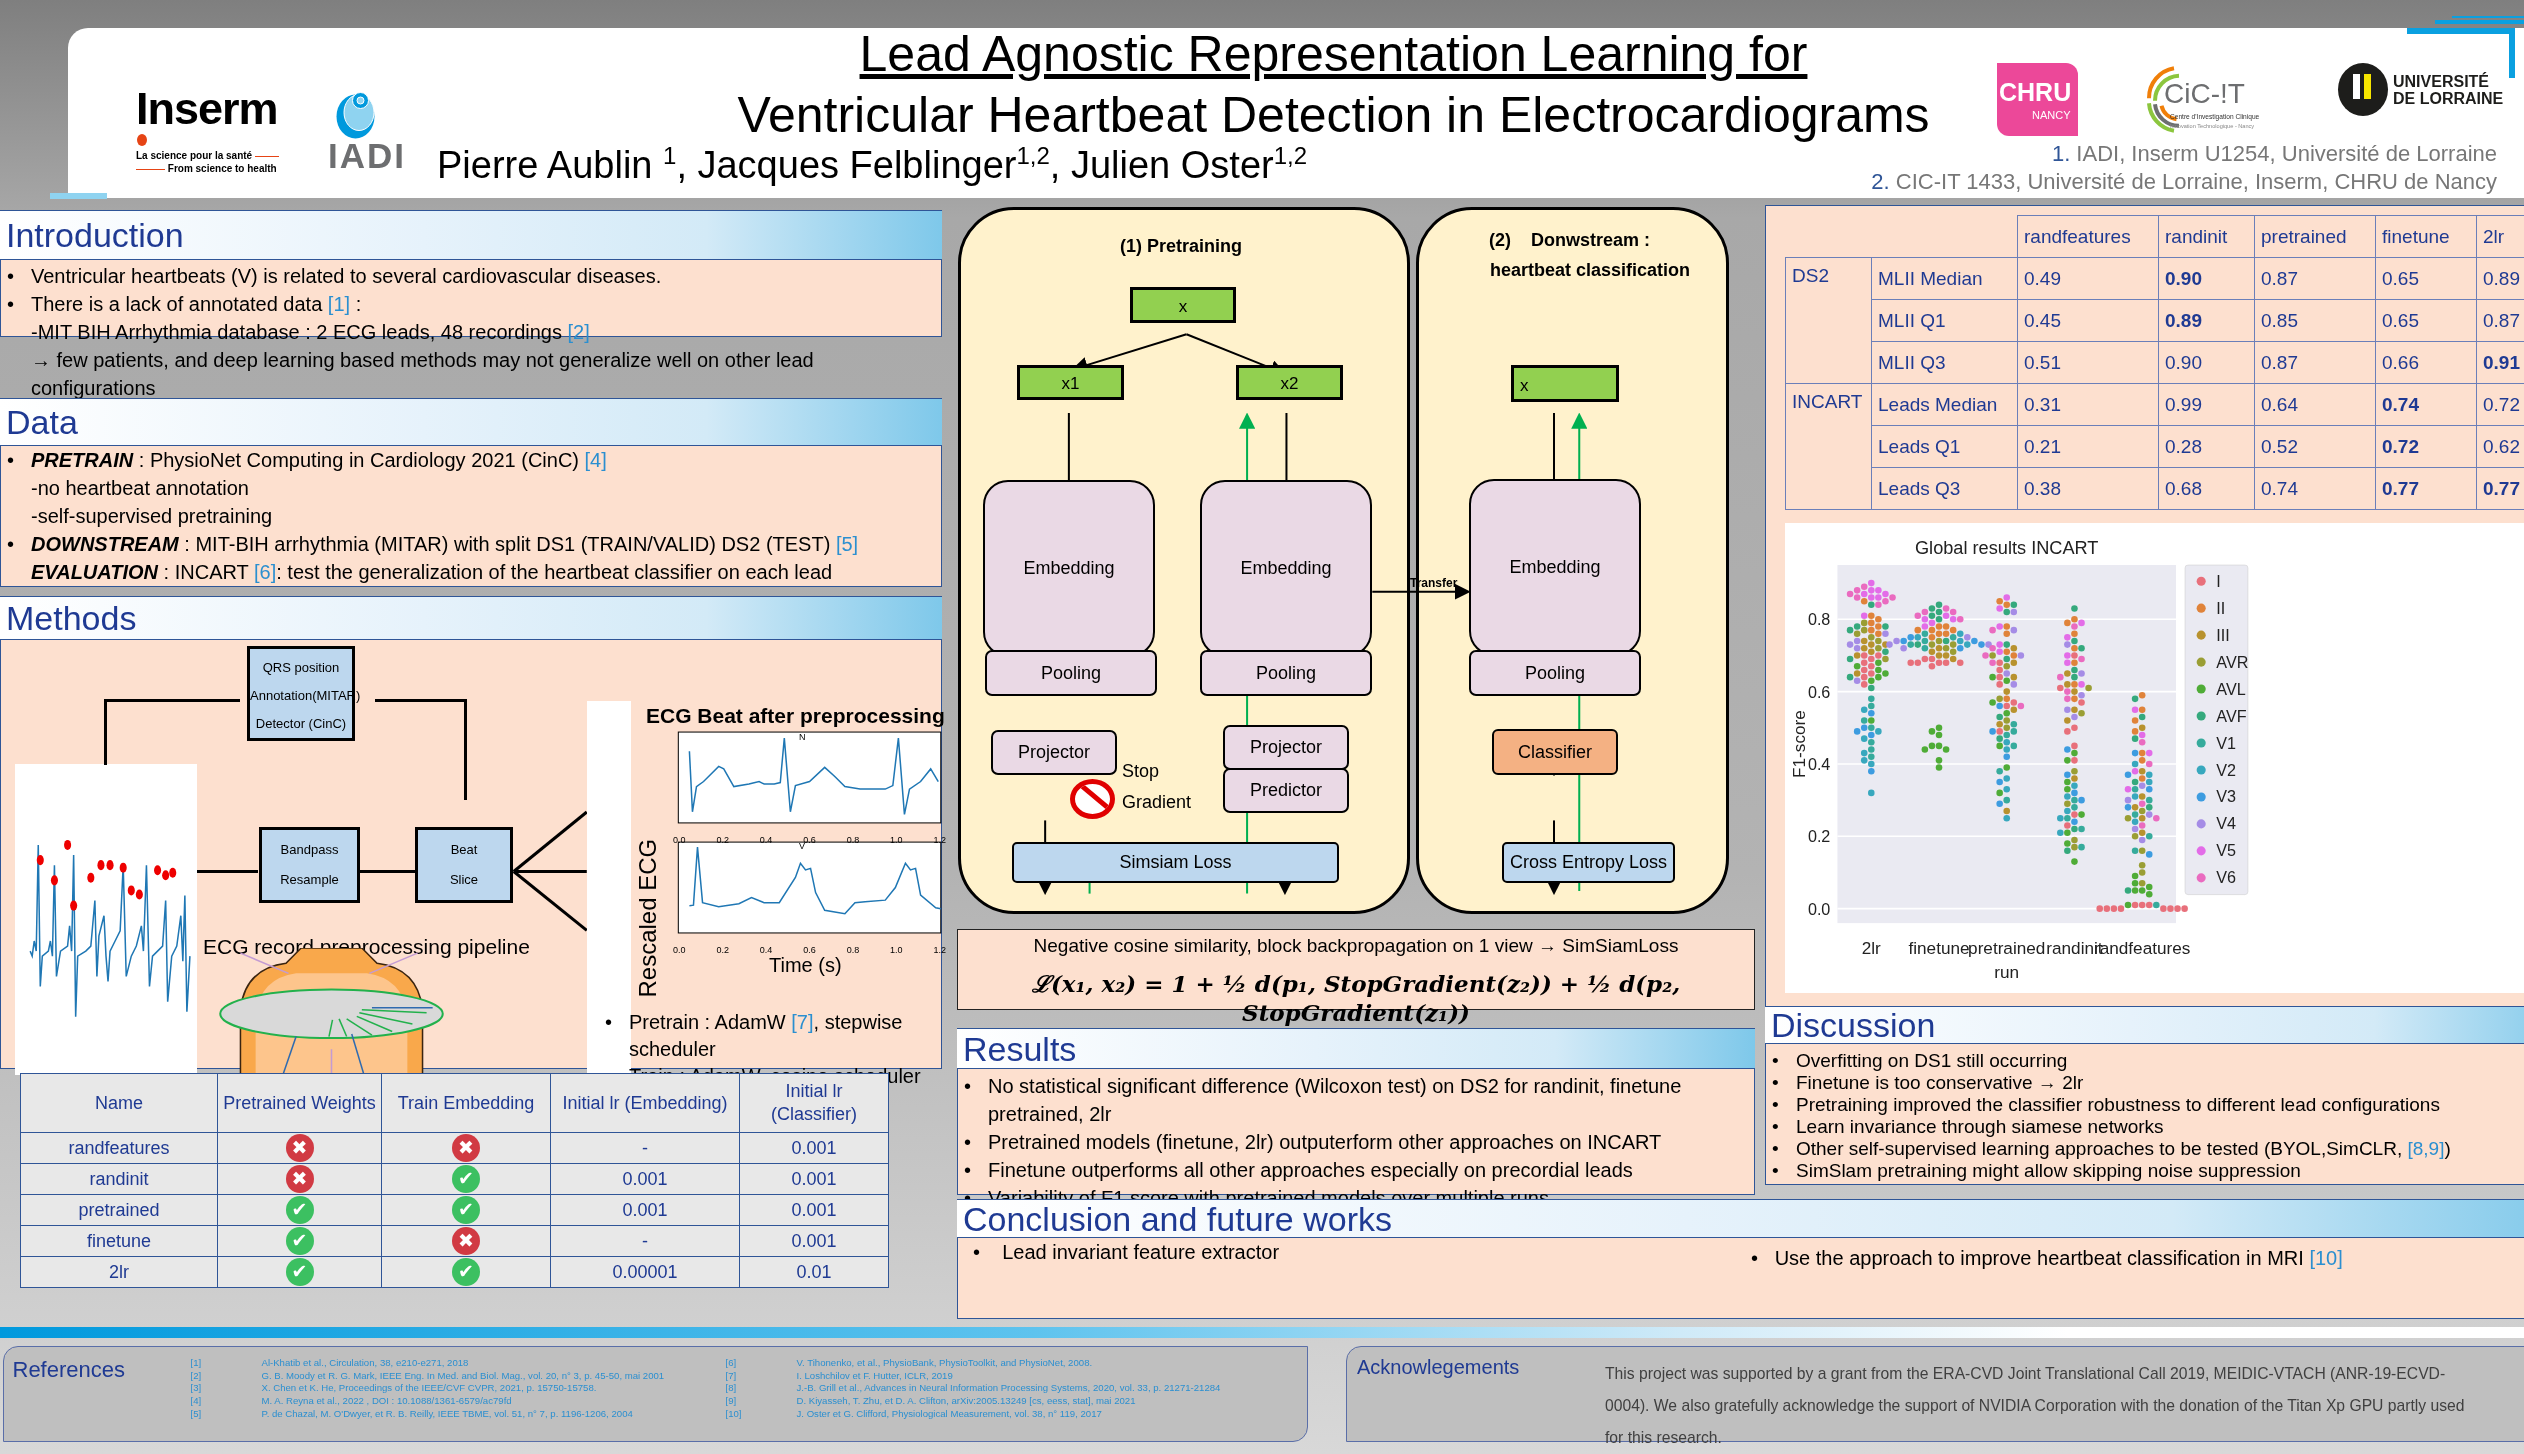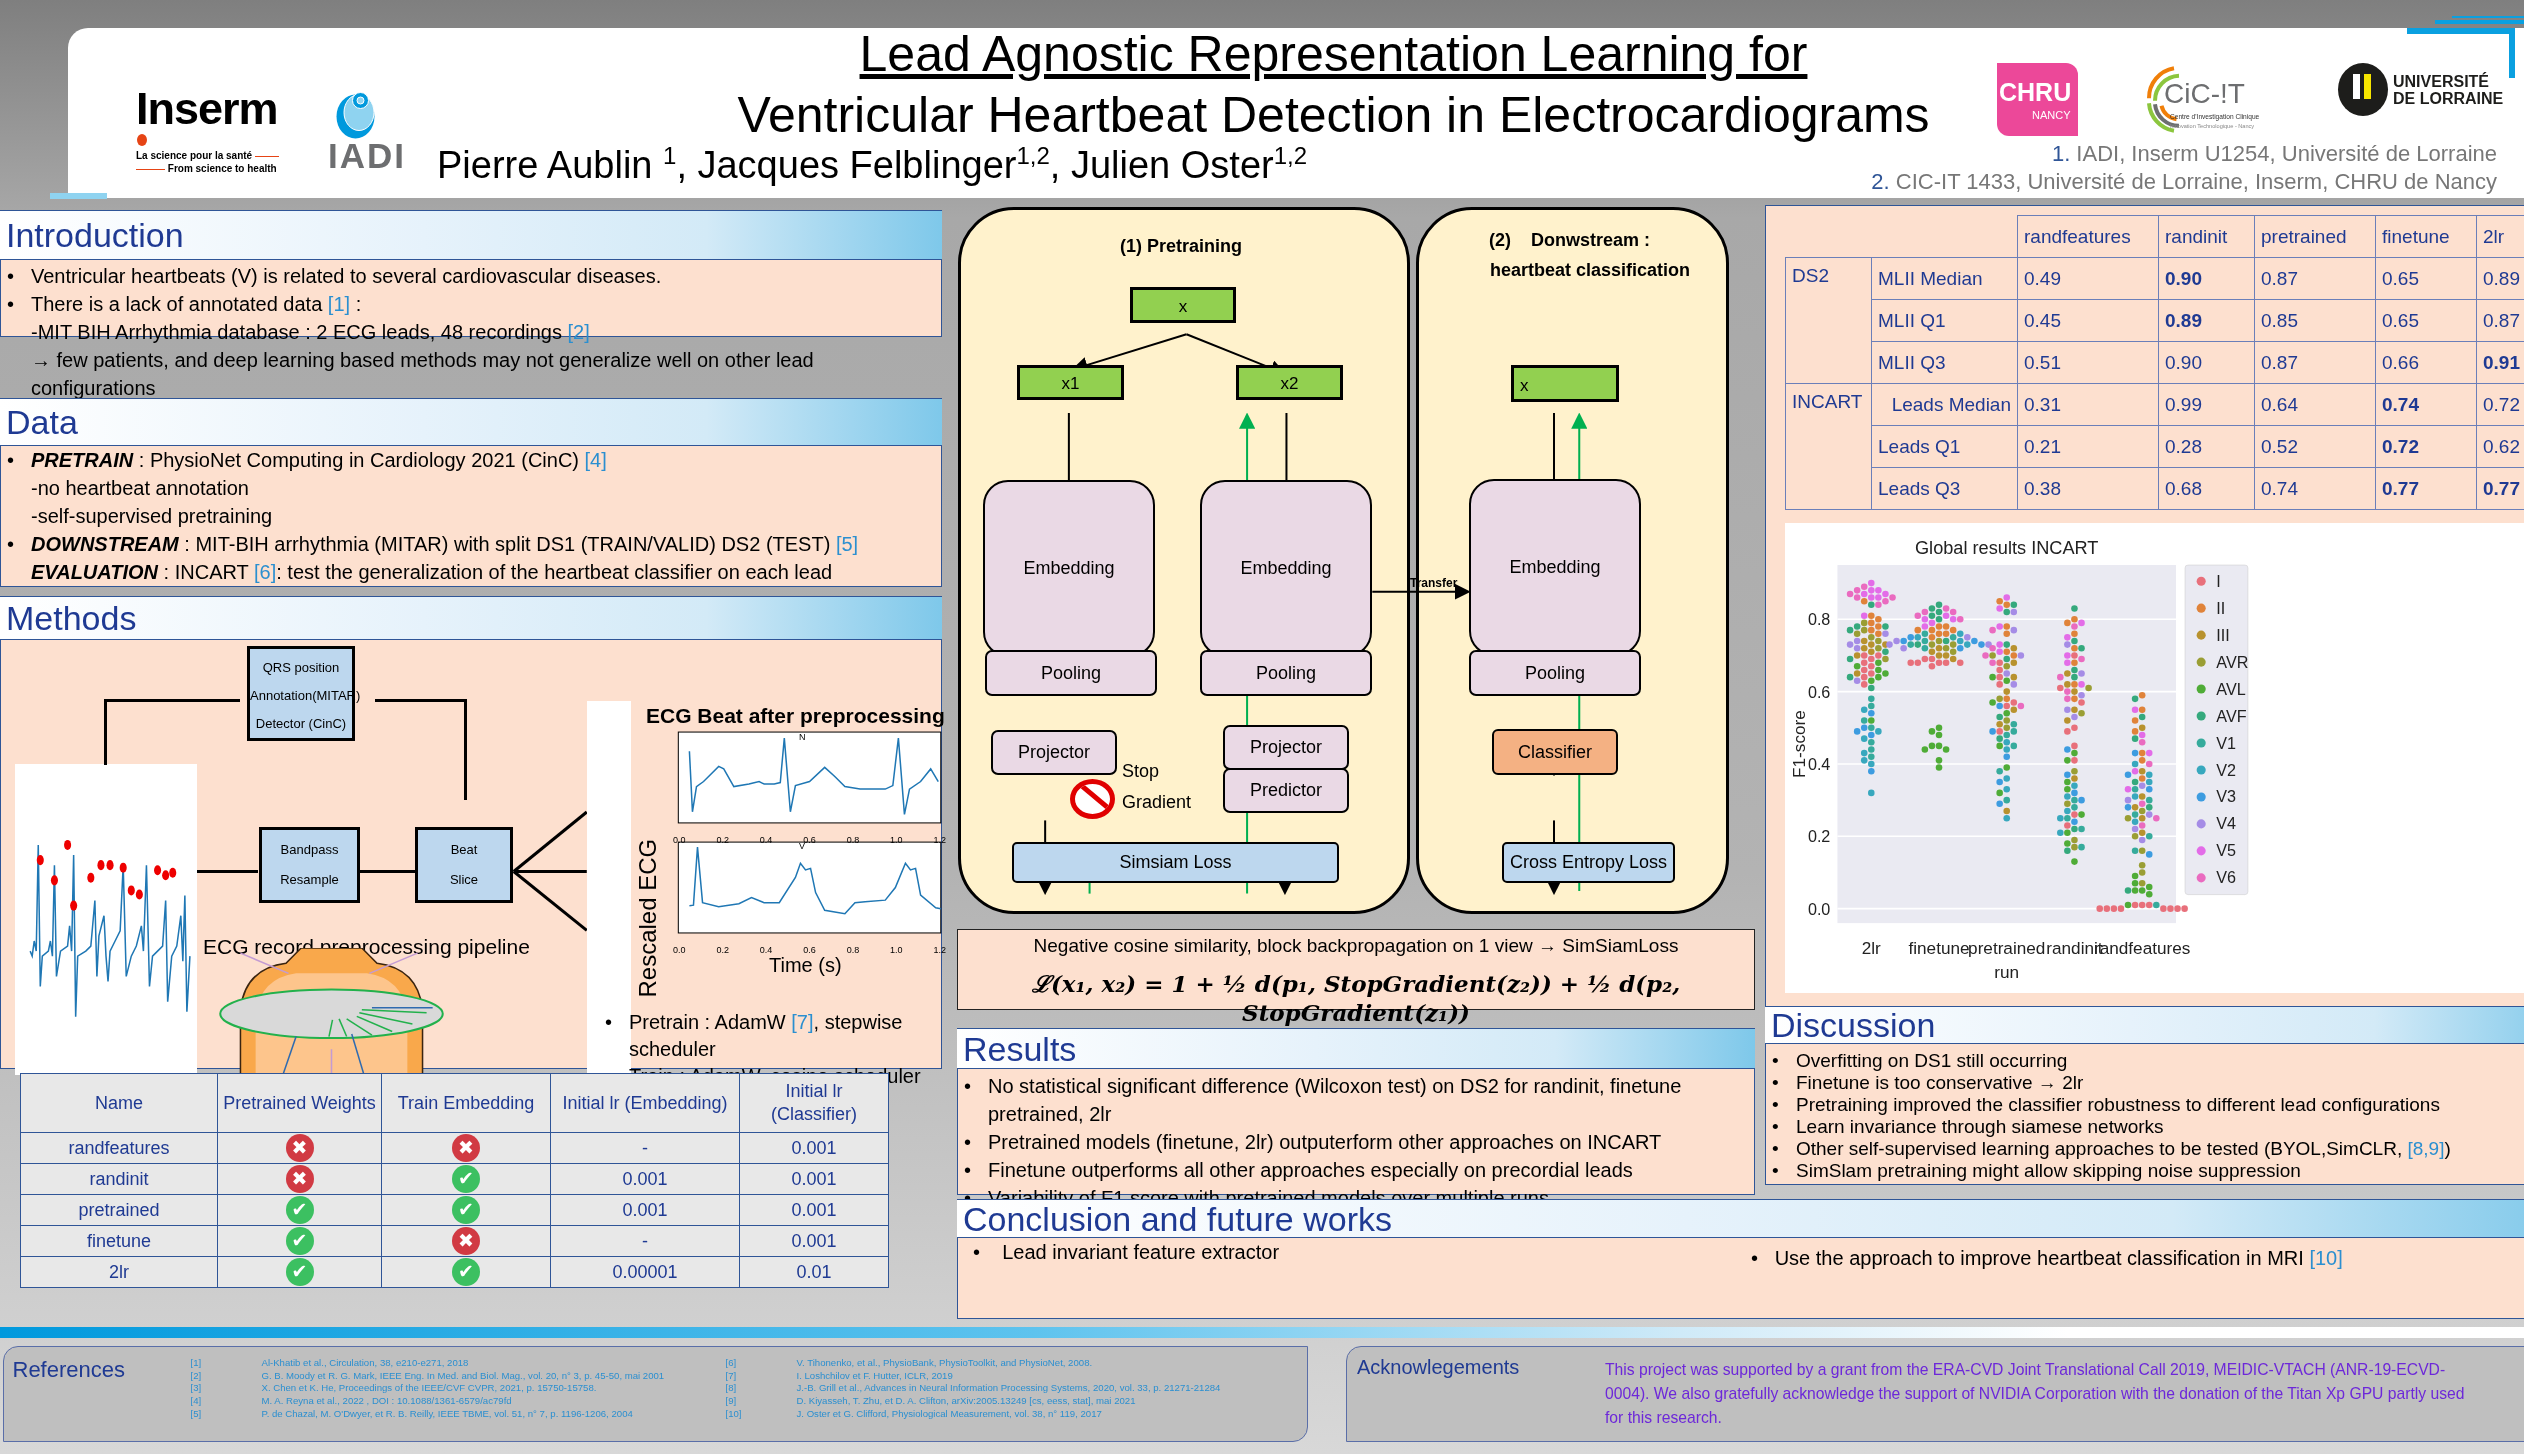--- a/index.html
+++ b/index.html
@@ -474,21 +474,21 @@
       <tr>
         <td style="width: 146px;">MLII Q3</td>
         <td>0.51</td>
         <td>0.90</td>
         <td>0.87</td>
         <td>0.66</td>
         <td class="bold">0.91</td>
       </tr>
       <tr>
         <td rowspan="3" style="vertical-align: top; padding-top: 7px; width: 86px;">INCART</td>
-        <td style="width: 146px; text-align: right;">Leads Median</td>
+        <td style="width: 146px;">Leads Median</td>
         <td>0.31</td>
         <td>0.99</td>
         <td>0.64</td>
         <td class="bold">0.74</td>
         <td>0.72</td>
       </tr>
       <tr>
         <td style="width: 146px;">Leads Q1</td>
         <td>0.21</td>
         <td>0.28</td>
@@ -956,15 +956,15 @@
       <div class="ref-line" style="left: 722px; top: 11px;"><span class="rn">[6]</span><span>V. Tihonenko, et al., PhysioBank, PhysioToolkit, and PhysioNet, 2008.</span></div>
       <div class="ref-line" style="left: 722px; top: 24px;"><span class="rn">[7]</span><span>I. Loshchilov et F. Hutter, ICLR, 2019</span></div>
       <div class="ref-line" style="left: 722px; top: 36px;"><span class="rn">[8]</span><span>J.-B. Grill et al., Advances in Neural Information Processing Systems, 2020, vol. 33, p. 21271-21284</span></div>
       <div class="ref-line" style="left: 722px; top: 49px;"><span class="rn">[9]</span><span>D. Kiyasseh, T. Zhu, et D. A. Clifton, arXiv:2005.13249 [cs, eess, stat], mai 2021</span></div>
       <div class="ref-line" style="left: 722px; top: 62px;"><span class="rn">[10]</span><span>J. Oster et G. Clifford, Physiological Measurement, vol. 38, n° 119, 2017</span></div>
     </div>
 </div>
 
 <div class="foot-box" style="left:1346px;width:1235px;">
   <div class="foot-title" style="left:10px;top:9px;font-size:20px;">Acknowlegements</div>
-  <div style="position:absolute;left:258px;top:11px;width:879px;font-size:15.7px;line-height:24px;color:#6d28d9;">This project was supported by a grant from the ERA-CVD Joint Translational Call 2019, MEIDIC-VTACH (ANR-19-ECVD-0004). We also gratefully acknowledge the support of NVIDIA Corporation with the donation of the Titan Xp GPU partly used for this research.</div>
+  <div style="position:absolute;left:258px;top:11px;width:879px;font-size:15.7px;line-height:32px;color:#404040;">This project was supported by a grant from the ERA-CVD Joint Translational Call 2019, MEIDIC-VTACH (ANR-19-ECVD-0004). We also gratefully acknowledge the support of NVIDIA Corporation with the donation of the Titan Xp GPU partly used for this research.</div>
 </div>
 
 
 </body></html>

